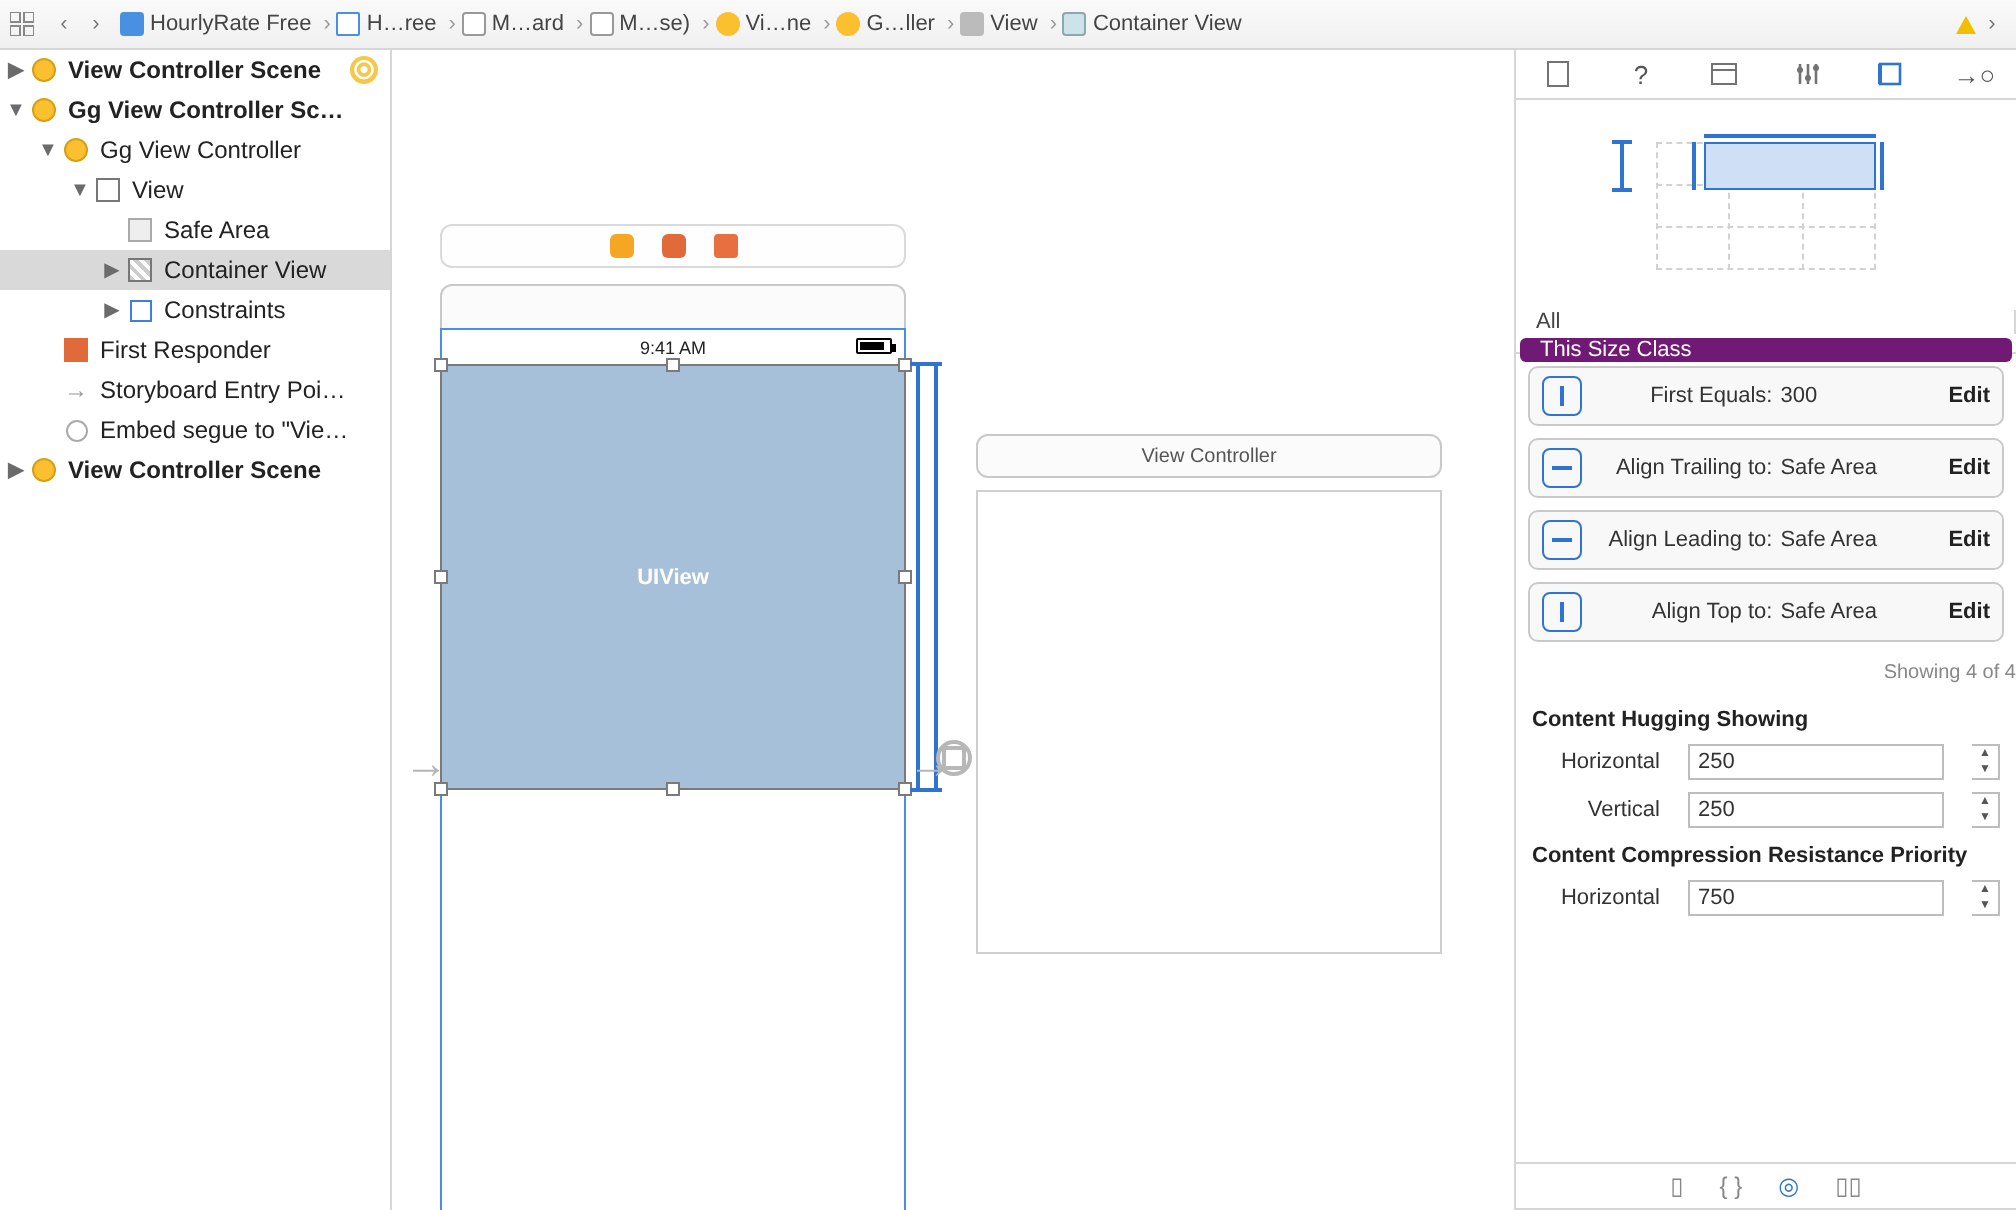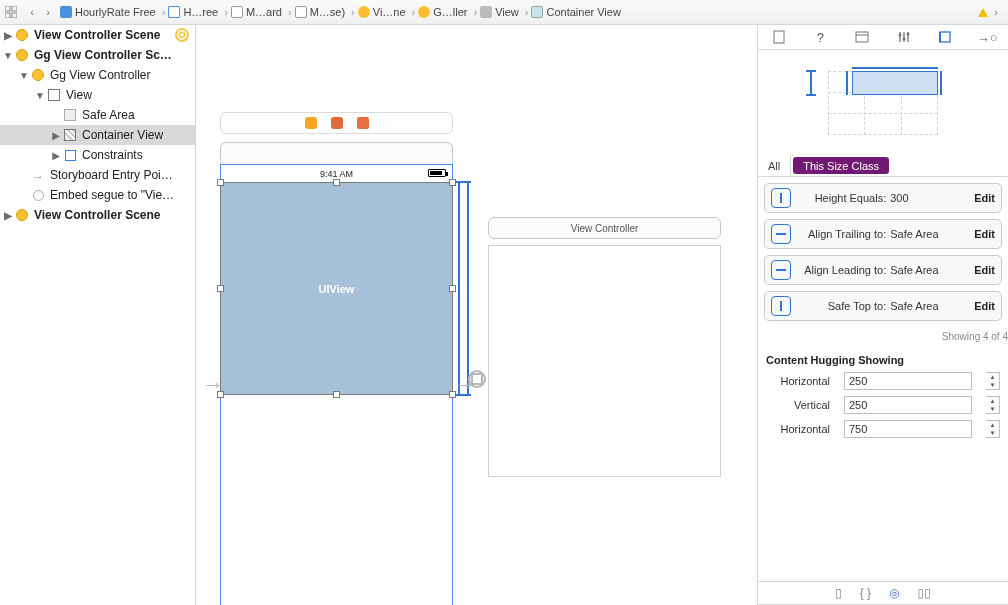--- a/index.html
+++ b/index.html
@@ -92,21 +92,21 @@
   .top-ic.active { color:#2f74d0; }
   .ruler-view { height:105px; display:flex;align-items:center;justify-content:center; }
   .rv-box { width:110px; height:64px; position:relative; }
   .rv-box .grid { position:absolute; inset:0; border:1px dashed #d2d2d2;}
   .rv-box .grid::before,.rv-box .grid::after{content:"";position:absolute;background:transparent;}
   .rv-box .sel { position:absolute; left:24px; top:0; right:0; height:24px; background:#cfe0f6; border:1.5px solid #2f74d0;}
   .rv-box .bar { position:absolute; background:#2f74d0; }
   .rv-box .bar.top { left:24px; right:0; top:-4px; height:2px; }
   .rv-box .bar.left { left:18px; top:0; height:24px; width:2px; }
   .rv-box .T { position:absolute; width:2px; background:#2f74d0;}
-  .seg-ctrl { height:22px; display:flex; border-bottom:1px solid #d6d6d6; }
+  .seg-ctrl { height:22px; display:flex; border-bottom:1px solid #d6d6d6;flex-direction:column; }
   .seg-btn { padding:0 10px; display:flex;align-items:center; border-right:1px solid #d6d6d6; font-size:11px;color:#444;}
   .seg-btn.active { background:#701a75; color:#fff; border-radius:3px; margin:2px; border:none;}
   .constraint-list { padding:6px 6px; display:flex; flex-direction:column; gap:6px; }
   .con-row { height:30px; border:1px solid #c9c9c9; border-radius:5px; background:#f8f8f8; display:flex; align-items:center; padding:0 6px; font-size:11px; color:#333;}
   .con-row .c-ic { width:20px;height:20px;border:1px solid #2f74d0;border-radius:4px;margin-right:10px;display:flex;align-items:center;justify-content:center;}
   .con-row .c-ic .inner{ width:10px;height:2px;background:#2f74d0;}
   .con-row .lbl { flex:1; text-align:right; padding-right:4px;}
   .con-row .val { width:64px; }
   .con-row .edit { font-weight:600; color:#222; margin-left:20px;}
   .showing { text-align:right; font-size:10px; color:#888; padding:4px 0 8px;}
@@ -226,20 +226,26 @@
       </div>
       <div class="row" style="padding-left:50px">
         <span class="disc">▶</span>
         <span class="icon">
             <span class="constr"></span>
           </span>
         <span>Constraints</span>
       </div>
       <div class="row" style="padding-left:30px">
         <span class="icon">
+            <span class="cub"></span>
+          </span>
+        <span>First Responder</span>
+      </div>
+      <div class="row" style="padding-left:30px">
+        <span class="icon">
             <span class="arrowr">→</span>
           </span>
         <span>Storyboard Entry Poi…</span>
       </div>
       <div class="row" style="padding-left:30px">
         <span class="icon">
             <span class="embed"></span>
           </span>
         <span>Embed segue to "Vie…</span>
       </div>
@@ -354,21 +360,21 @@
         <div class="seg-btn active">
             <span>This Size Class</span>
           </div>
       </div>
 
       <div class="constraint-list">
         <div class="con-row">
           <span class="c-ic">
               <span class="inner" style="transform:rotate(90deg)"></span>
             </span>
-          <span class="lbl">Height Equals:</span>
+          <span class="lbl">First Equals:</span>
           <span class="val">300</span>
           <span class="edit">Edit</span>
         </div>
         <div class="con-row">
           <span class="c-ic">
               <span class="inner"></span>
             </span>
           <span class="lbl">Align Trailing to:</span>
           <span class="val">Safe Area</span>
           <span class="edit">Edit</span>
@@ -378,21 +384,21 @@
               <span class="inner"></span>
             </span>
           <span class="lbl">Align Leading to:</span>
           <span class="val">Safe Area</span>
           <span class="edit">Edit</span>
         </div>
         <div class="con-row">
           <span class="c-ic">
               <span class="inner" style="transform:rotate(90deg)"></span>
             </span>
-          <span class="lbl">Safe Top to:</span>
+          <span class="lbl">Align Top to:</span>
           <span class="val">Safe Area</span>
           <span class="edit">Edit</span>
         </div>
       </div>
       <div class="showing">Showing 4 of 4</div>
 
       <div class="sect-head">Content Hugging Showing</div>
       <div class="form-row">
         <label>Horizontal</label>
         <div class="field">
@@ -407,20 +413,21 @@
         <label>Vertical</label>
         <div class="field">
             <span>250</span>
           </div>
         <div class="step">
             <div>▲</div>
             <div>▼</div>
           </div>
       </div>
 
+      <div class="sect-head">Content Compression Resistance Priority</div>
       <div class="form-row">
         <label>Horizontal</label>
         <div class="field">
             <span>750</span>
           </div>
         <div class="step">
             <div>▲</div>
             <div>▼</div>
           </div>
       </div>

